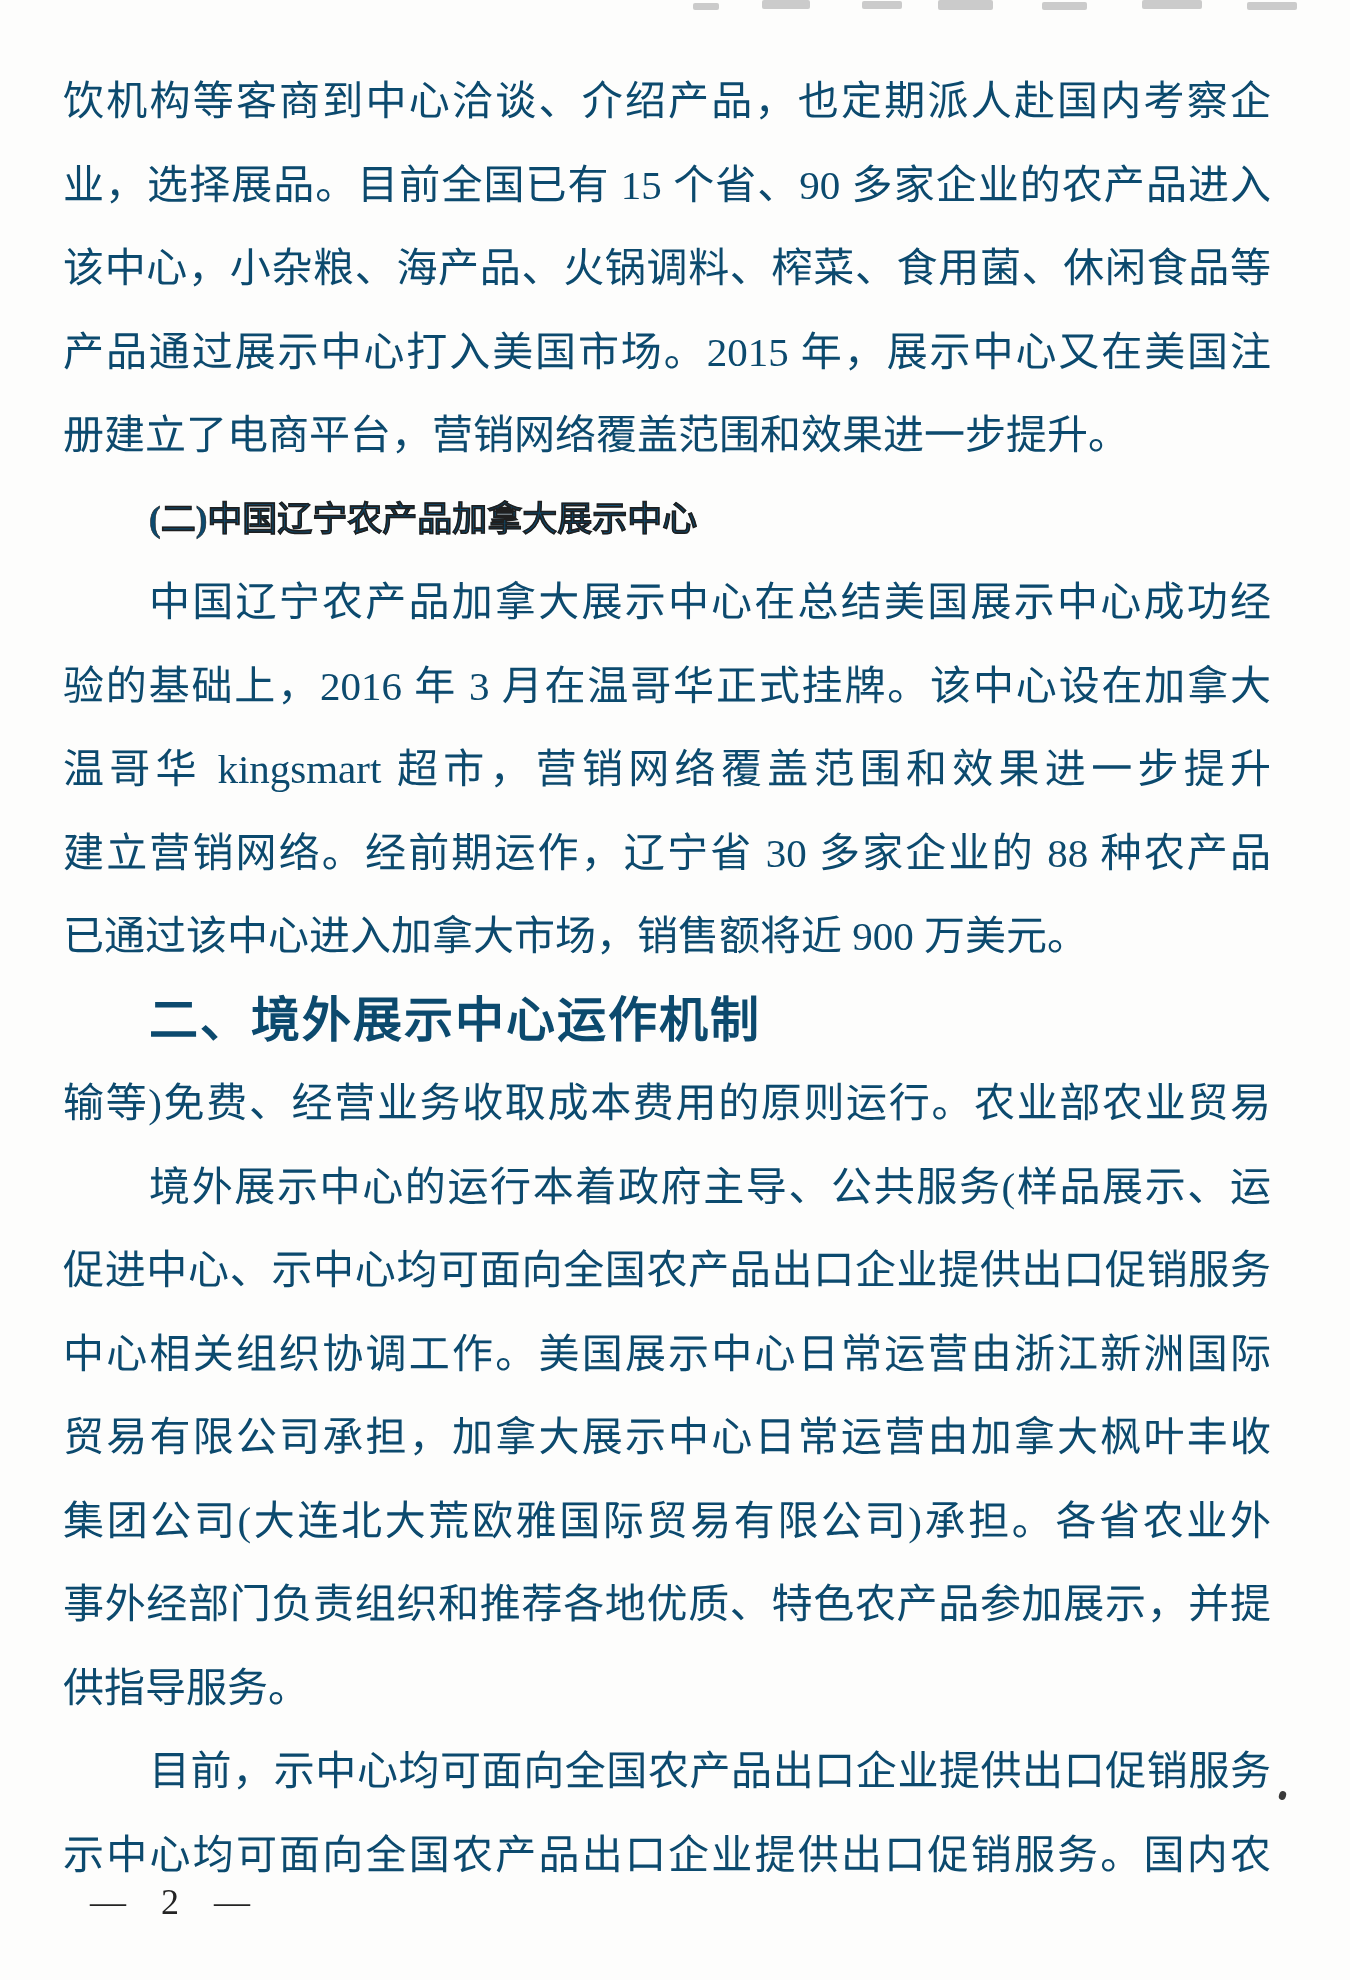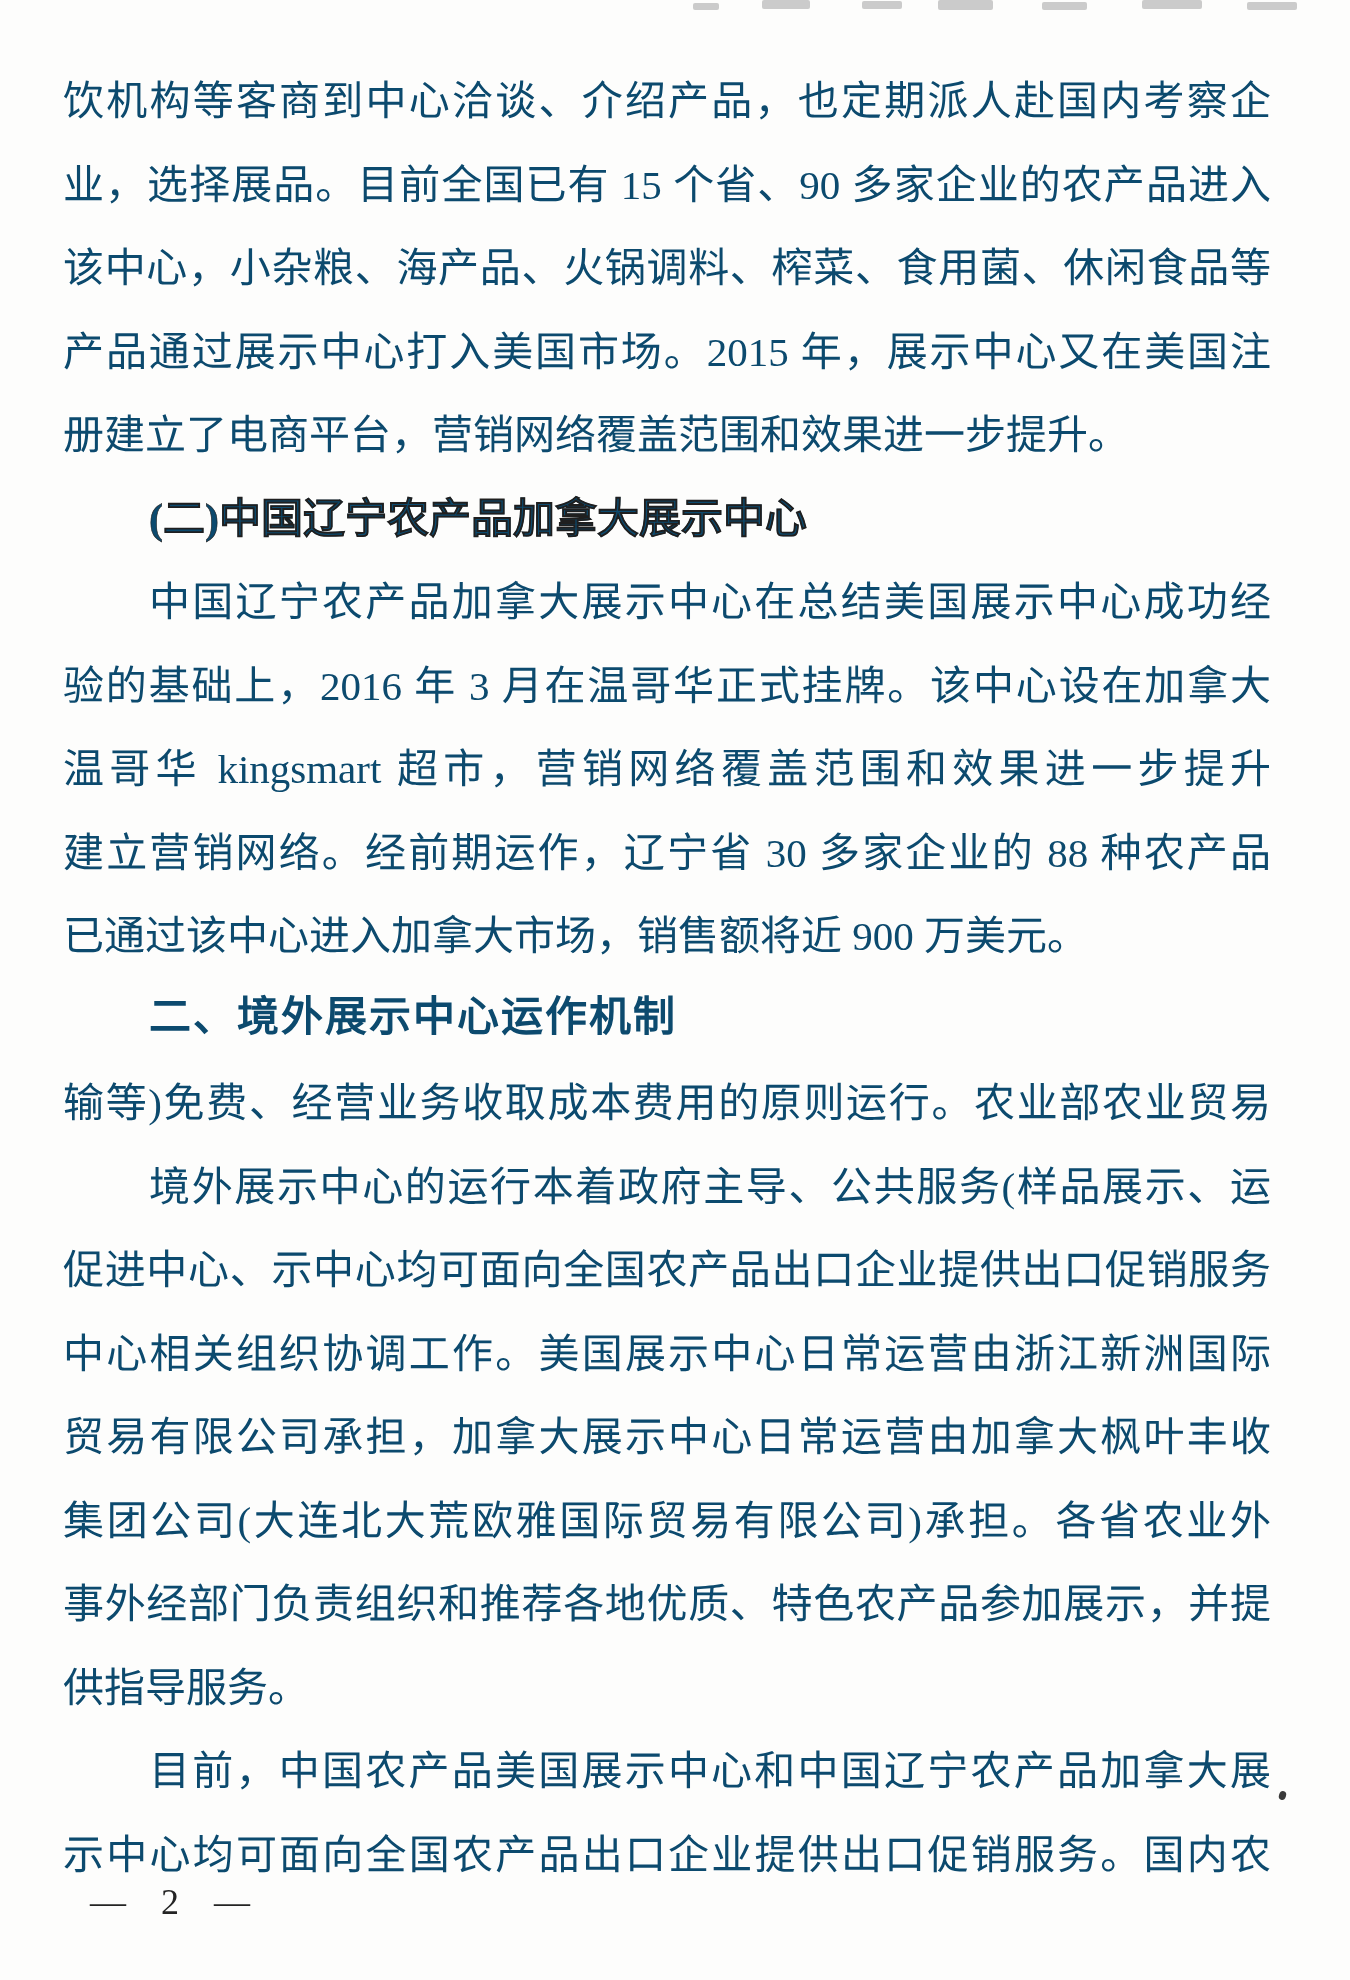--- a/index.html
+++ b/index.html
@@ -25,28 +25,28 @@
     text-align:justify;
     text-justify:inter-ideograph;
     overflow:hidden;
   }
   .jl{ text-align-last:justify; }
   .end{ text-align:right; text-align-last:left; }
   .ind{ text-indent:86px; }
   .h1c{
     font-weight:700;
     text-align:left;text-align-last:left;
-    font-size:42px;
+    font-size:35px;
     -webkit-text-stroke:0.6px #1f1f1f;
   }
   .h2c{
-    font-family:Liberation Mono, monospace;
+    font-family:Liberation Sans, sans-serif;
     font-weight:700;
     text-align:center;text-align-last:left;
-    font-size:42px;
+    font-size:49px;
     letter-spacing:2px;
   }
   .page-number{
     position:absolute;left:90px;top:1882px;
     font-size:36px;line-height:40px;color:#242424;
     word-spacing:22px;
     letter-spacing:2px;
   }
   
   .speck{
@@ -86,19 +86,19 @@
     <p class="line end">已通过该中心进入加拿大市场，销售额将近 900 万美元。</p>
     <p class="line h2c ind">二、境外展示中心运作机制</p>
     <p class="line jl">输等)免费、经营业务收取成本费用的原则运行。农业部农业贸易</p>
     <p class="line jl ind">境外展示中心的运行本着政府主导、公共服务(样品展示、运</p>
     <p class="line jl">促进中心、示中心均可面向全国农产品出口企业提供出口促销服务</p>
     <p class="line jl">中心相关组织协调工作。美国展示中心日常运营由浙江新洲国际</p>
     <p class="line jl">贸易有限公司承担，加拿大展示中心日常运营由加拿大枫叶丰收</p>
     <p class="line jl">集团公司(大连北大荒欧雅国际贸易有限公司)承担。各省农业外</p>
     <p class="line jl">事外经部门负责组织和推荐各地优质、特色农产品参加展示，并提</p>
     <p class="line end">供指导服务。</p>
-    <p class="line jl ind">目前，中国农产品美国展示中心和中国辽宁农产品加拿大展</p>
+    <p class="line jl ind">目前，示中心均可面向全国农产品出口企业提供出口促销服务</p>
     <p class="line jl">示中心均可面向全国农产品出口企业提供出口促销服务。国内农</p>
   </div>
 
   <div class="page-number">— 2 —</div>
 
 </div>
 
 </body></html>

